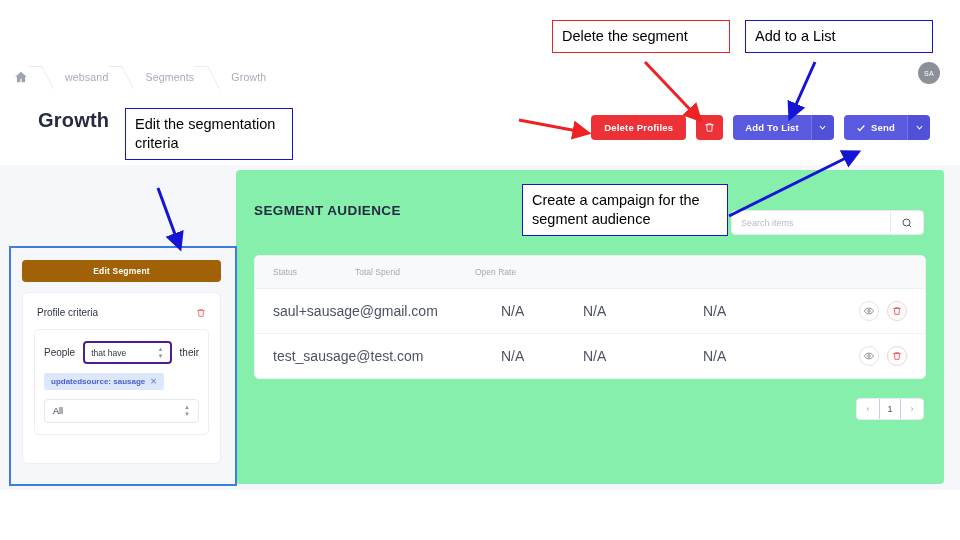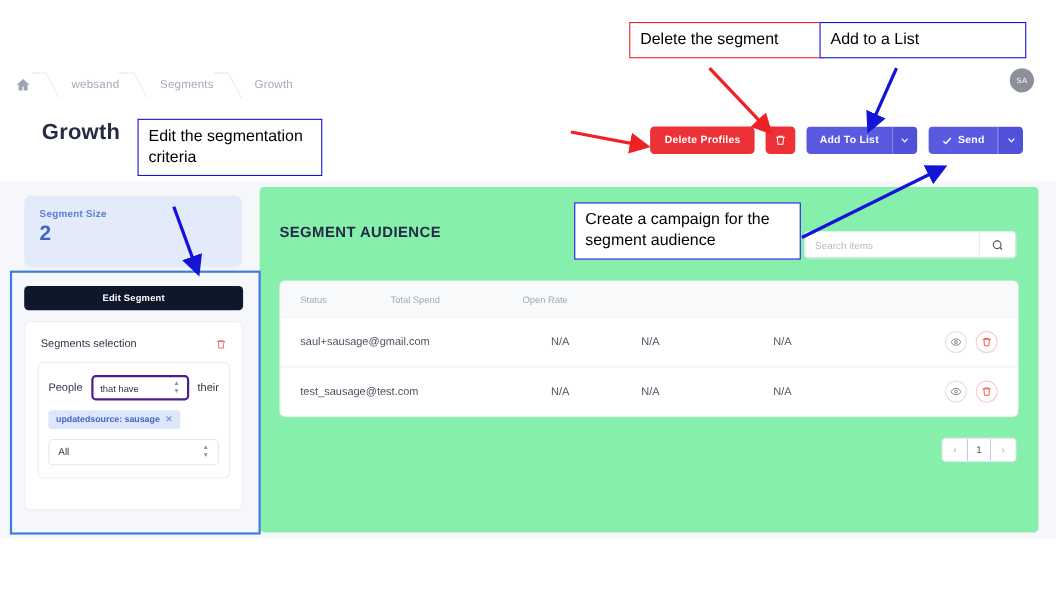--- a/index.html
+++ b/index.html
@@ -77,21 +77,21 @@
   }
   .seg-size-label { font-size: 9px; color:#5a7fd6; font-weight:bold; letter-spacing:.2px;}
   .seg-size-val { font-size: 19px; color:#3f62c4; font-weight:bold; margin-top:3px; }
 
   .edit-panel {
     position:absolute; left: 14px; top: 84px; width: 215px; height: 239px;
     background:#f6f7fb;
   }
   .btn-edit-seg {
     position:absolute; left: 8px; top: 11px; width: 199px; height: 22px;
-    background:#0f172a; color:#fff; font-size:8.5px; font-weight:bold;
+    background:#a16207; color:#fff; font-size:8.5px; font-weight:bold;
     border-radius:4px; letter-spacing:.2px;
   }
   .profile-card {
     position:absolute; left: 8px; top: 43px; width: 199px; height: 172px;
     background:#ffffff; border:1px solid #eceef4; border-radius:6px;
   }
   .profile-head {
     display:flex; align-items:center; justify-content:space-between;
     padding: 14px 14px 0 14px;
   }
@@ -146,21 +146,21 @@
   .search-btn svg { width: 12px; height: 12px; color:#4a4f5e; }
 
   .tbl {
     position:absolute; left: 18px; top: 85px; width: 672px;
     border:1px solid #eef0f4; border-radius: 5px; overflow:hidden;
     background:#fff;
   }
   .tbl-row { display:flex; align-items:center; height: 45px; padding: 0 18px; }
   .tbl-head { background:#f8f9fb; height: 32px; }
   .tbl-head .c { font-size: 8.5px; color:#a4a9b7; }
-  .tbl-body .c { font-size: 10px; color:#4c5261; }
+  .tbl-body .c { font-size: 14px; color:#4c5261; }
   .tbl-body { border-top: 1px solid #eef0f4; }
   .c-email { width: 228px; }
   .c-status { width: 82px; }
   .c-spend { width: 120px; }
   .c-open { width: 155px; }
   .c-act { flex:1; display:flex; justify-content:flex-end; gap: 8px; }
   .round-btn {
     width: 20px; height: 20px; border-radius:50%; background:#fff;
     display:flex; align-items:center; justify-content:center; cursor:pointer;
   }
@@ -254,31 +254,27 @@
                 <path d="M5 8l7 8 7-8"></path>
               </svg>
           </span>
         </div>
       </div>
     </div>
   </div>
 
   <div class="body-wrap">
 
-    <div class="seg-size-card">
-      <div class="seg-size-label">Segment Size</div>
-      <div class="seg-size-val">2</div>
-    </div>
 
     <div class="edit-panel">
       <button class="btn btn-edit-seg">Edit Segment</button>
 
       <div class="profile-card">
         <div class="profile-head">
-          <span class="profile-head-txt">Segments selection</span>
+          <span class="profile-head-txt">Profile criteria</span>
           <span style="display:flex;">
             <svg class="trash-sm" viewBox="0 0 24 24" fill="none" stroke="currentColor" stroke-width="2.2">
               <path d="M3 6h18M8 6V4h8v2M6 6l1 14h10l1-14"></path>
             </svg>
           </span>
         </div>
 
         <div class="rule-box">
           <div class="rule-row">
             <span class="rule-lbl">People</span>
@@ -384,21 +380,21 @@
         <span class="pg">‹</span>
         <span class="pg pg-cur">1</span>
         <span class="pg">›</span>
       </div>
     </div>
   </div>
 
   <div class="hl-blue" style="left:9px; top:246px; width:228px; height:240px;"></div>
 
 
-  <div class="anno anno-red" style="left:552px; top:20px; width:178px;margin-left:20px;">Delete the segment</div>
+  <div class="anno anno-red" style="left:552px; top:20px; width:178px;">Delete the segment</div>
 
   <div class="anno anno-blue" style="left:745px; top:20px; width:188px;">Add to a List</div>
 
   <div class="anno anno-blue" style="left:125px; top:108px; width:168px;">Edit the segmentation criteria</div>
 
   <div class="anno anno-blue" style="left:522px; top:184px; width:206px;">Create a campaign for the segment audience</div>
 
   <svg id="arrows" viewBox="0 0 960 540">
     <defs>
       <marker id="ahr" markerWidth="7" markerHeight="7" refX="5.2" refY="3.2" orient="auto">

